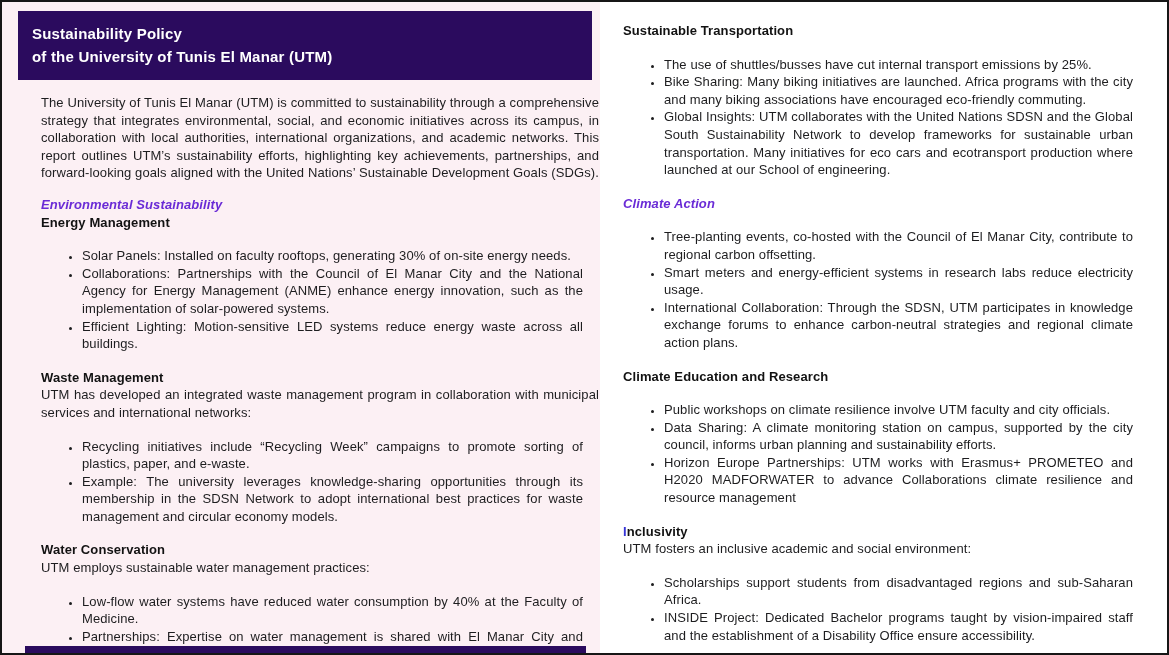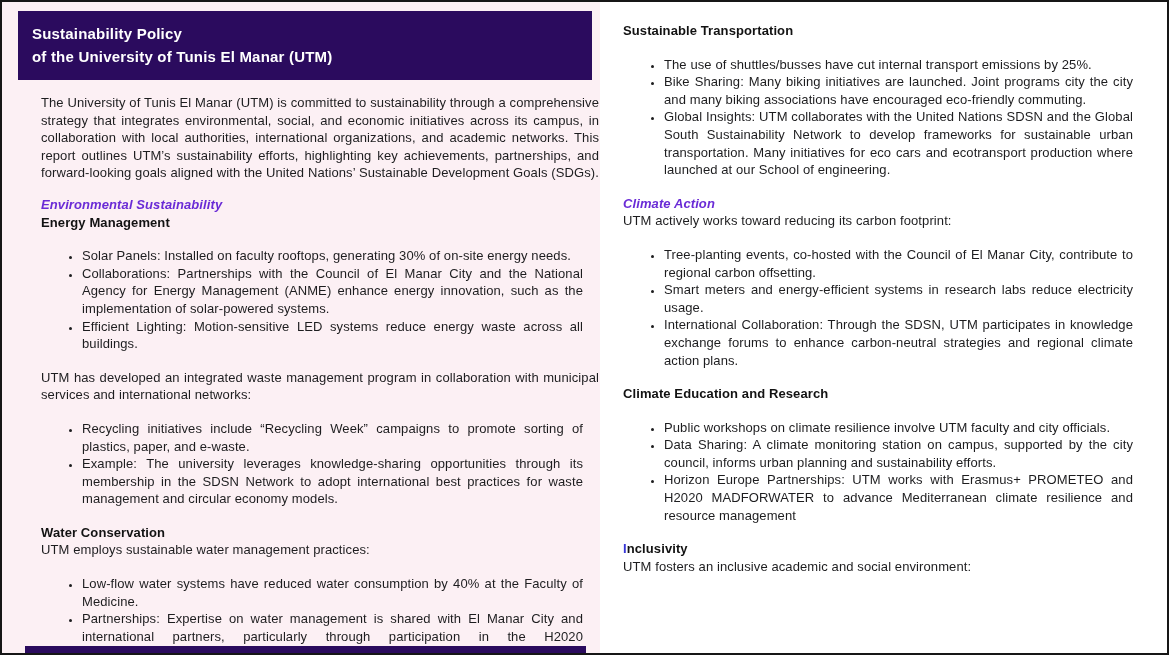--- a/index.html
+++ b/index.html
@@ -75,59 +75,63 @@
     <p class="intro">The University of Tunis El Manar (UTM) is committed to sustainability through a comprehensive strategy that integrates environmental, social, and economic initiatives across its campus, in collaboration with local authorities, international organizations, and academic networks. This report outlines UTM’s sustainability efforts, highlighting key achievements, partnerships, and forward-looking goals aligned with the United Nations’ Sustainable Development Goals (SDGs).</p>
     <div id="left-sections">
         <section class="section">
           <div class="section-heading">Environmental Sustainability</div>
           <div class="subheading">Energy Management</div>
           <ul class="bullets">
             <li class="bullet">Solar Panels: Installed on faculty rooftops, generating 30% of on-site energy needs.</li>
             <li class="bullet">Collaborations: Partnerships with the Council of El Manar City and the National Agency for Energy Management (ANME) enhance energy innovation, such as the implementation of solar-powered systems.</li>
             <li class="bullet">Efficient Lighting: Motion-sensitive LED systems reduce energy waste across all buildings.</li>
           </ul>
+          <div class="subheading">Waste Management</div>
           <p class="lead">UTM has developed an integrated waste management program in collaboration with municipal services and international networks:</p>
           <ul class="bullets">
             <li class="bullet">Recycling initiatives include “Recycling Week” campaigns to promote sorting of plastics, paper, and e-waste.</li>
             <li class="bullet">Example: The university leverages knowledge-sharing opportunities through its membership in the SDSN Network to adopt international best practices for waste management and circular economy models.</li>
           </ul>
           <div class="subheading">Water Conservation</div>
           <p class="lead">UTM employs sustainable water management practices:</p>
           <ul class="bullets">
             <li class="bullet">Low-flow water systems have reduced water consumption by 40% at the Faculty of Medicine.</li>
             <li class="bullet">Partnerships: Expertise on water management is shared with El Manar City and international partners, particularly through participation in the H2020 MADFORWATER project, which addresses water scarcity in the Mediterranean region.</li>
           </ul>
         </section>
       </div>
   </div>
 
   <div class="col col-right" id="right-sections">
       <section class="section">
         <div class="subheading">Sustainable Transportation</div>
         <ul class="bullets">
           <li class="bullet">The use of shuttles/busses have cut internal transport emissions by 25%.</li>
-          <li class="bullet">Bike Sharing: Many biking initiatives are launched. Joint programs city the city and many biking associations have encouraged eco-friendly commuting.</li>
+          <li class="bullet">Bike Sharing: Many biking initiatives are launched. Africa programs with the city and many biking associations have encouraged eco-friendly commuting.</li>
           <li class="bullet">Global Insights: UTM collaborates with the United Nations SDSN and the Global South Sustainability Network to develop frameworks for sustainable urban transportation. Many initiatives for eco cars and ecotransport production where launched at our School of engineering.</li>
         </ul>
       </section>
       <section class="section">
         <div class="section-heading">Climate Action</div>
-        <p class="lead">UTM actively works toward reducing its carbon footprint:</p>
         <ul class="bullets">
           <li class="bullet">Tree-planting events, co-hosted with the Council of El Manar City, contribute to regional carbon offsetting.</li>
           <li class="bullet">Smart meters and energy-efficient systems in research labs reduce electricity usage.</li>
           <li class="bullet">International Collaboration: Through the SDSN, UTM participates in knowledge exchange forums to enhance carbon-neutral strategies and regional climate action plans.</li>
         </ul>
         <div class="subheading">Climate Education and Research</div>
         <ul class="bullets">
           <li class="bullet">Public workshops on climate resilience involve UTM faculty and city officials.</li>
           <li class="bullet">Data Sharing: A climate monitoring station on campus, supported by the city council, informs urban planning and sustainability efforts.</li>
-          <li class="bullet">Horizon Europe Partnerships: UTM works with Erasmus+ PROMETEO and H2020 MADFORWATER to advance Mediterranean climate resilience and resource management</li>
+          <li class="bullet">Horizon Europe Partnerships: UTM works with Erasmus+ PROMETEO and H2020 MADFORWATER to advance Collaborations climate resilience and resource management</li>
         </ul>
       </section>
       <section class="section">
         <div class="subheading"><span style="color: rgb(54, 52, 214);">I</span>nclusivity</div>
         <p class="lead">UTM fosters an inclusive academic and social environment:</p>
+        <ul class="bullets">
+          <li class="bullet">Scholarships support students from disadvantaged regions and sub-Saharan Africa.</li>
+          <li class="bullet">INSIDE Project: Dedicated Bachelor programs taught by vision-impaired staff and the establishment of a Disability Office ensure accessibility.</li>
+        </ul>
       </section>
     </div>
 
   <div class="next-page-band"></div>
 </div>
 
 </body></html>

